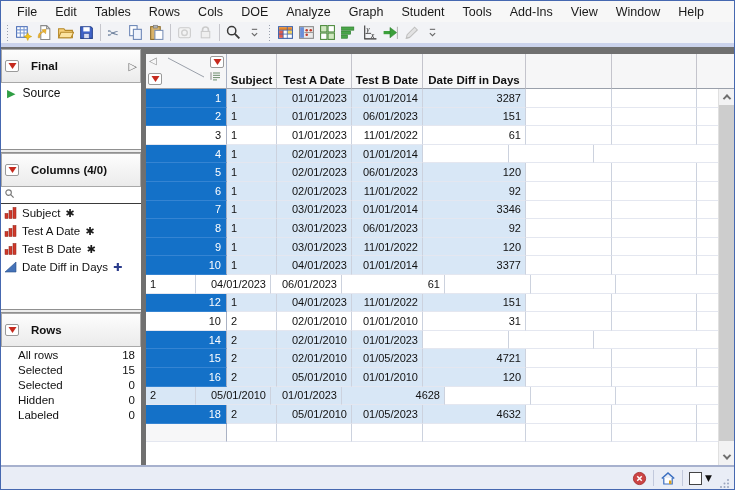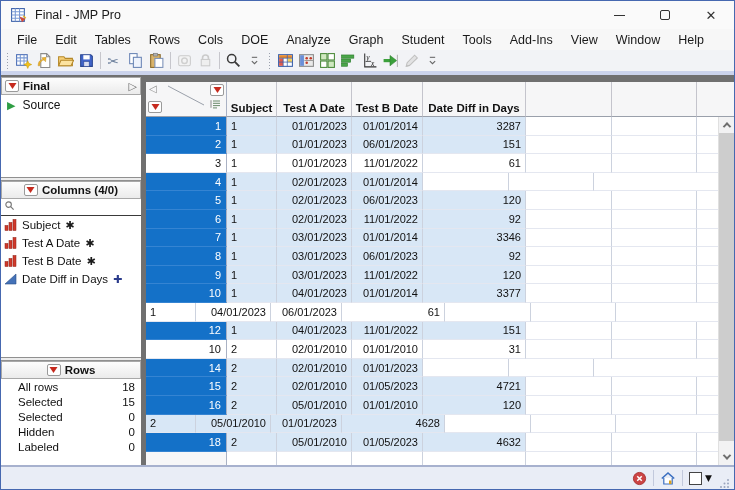--- a/index.html
+++ b/index.html
@@ -27,24 +27,24 @@
   .tb-sep { width:1px; height:17px; background:#c6c6cc; margin:0 3px; }
   .tb-btn.disabled { opacity:.95; }
 
   
   .content { flex:1; display:flex; border-top:2px solid #707070; min-height:0; background:#f0f0f0; }
 
   
   .sidebar { width:140px; background:#fff; display:flex; flex-direction:column; flex:none; }
   .panel { background:#fff; overflow:hidden; }
   .panel.p-table { height:100px; flex:none; }
-  .panel.p-cols  { height:176px; flex:none; }
+  .panel.p-cols  { height:156px; flex:none; }
   .panel.p-rows  { flex:1; }
   .hdivider { height:4px; background:#ececec; border-top:1px solid #909090; border-bottom:1px solid #909090; flex:none; }
-  .phead { height:18px; background:linear-gradient(#fdfdfd,#ebebeb); border:1px solid #a8a8a8; display:flex; align-items:center; padding:8px 3px; gap:4px;justify-content:center; }
+  .phead { height:18px; background:linear-gradient(#fdfdfd,#ebebeb); border:1px solid #a8a8a8; display:flex; align-items:center; padding:16px 3px; gap:12px; }
   .ptitle { font-size:11.5px; font-weight:bold; color:#111; }
   .red-tri-btn { width:14px; height:12px; background:#fff; border:1px solid #9a9a9a; border-radius:2px; display:inline-flex; align-items:center; justify-content:center; flex:none; }
   .expand-glyph { margin-left:auto; color:#666; font-size:11px; font-family:"DejaVu Sans",sans-serif; }
   .src-item { display:flex; align-items:center; gap:7px; padding:3px 0 0 6px; font-size:12px; }
   .play-glyph { color:#2f9e44; font-size:11px; font-family:"DejaVu Sans",sans-serif; }
   .searchrow { height:17px; border-bottom:1px solid #3a3a3a; display:flex; align-items:center; padding-left:3px; gap:3px; }
   .searchrow input { border:none; outline:none; flex:1; font-size:11px; height:14px; font-family:"Liberation Sans",sans-serif; background:transparent; }
   .col-item { display:flex; align-items:center; gap:5px; height:18px; padding-left:3px; font-size:11.5px; white-space:nowrap; }
   .mod-glyph { font-family:"DejaVu Sans",sans-serif; font-size:11px; color:#1a1a1a; }
   .mod-glyph.formula { color:#2b3c8c; font-weight:bold; }
@@ -90,40 +90,20 @@
   .sb-ic { display:inline-flex; align-items:center; justify-content:center; }
   .win-sel-box { width:13px; height:13px; background:#fff; border:1px solid #444; display:inline-block; }
   .dd-glyph { font-size:9px; color:#111; font-family:"DejaVu Sans",sans-serif; margin-left:3px; }
   .grip-dots { width:12px; height:12px; align-self:flex-end; }
 </style>
 </head>
 <body>
 
 <div id="window">
 
-  <div class="titlebar">
-    <span class="app-icon">
-      <svg width="17" height="17" viewBox="0 0 16 16">
-          <rect x="1.5" y="1.5" width="12" height="12" fill="#fff" stroke="#3a5fa8"></rect>
-          <path d="M1.5 4.5h12M1.5 7.5h12M1.5 10.5h12M5 1.5v12M9 1.5v12" stroke="#7a9ad5" fill="none"></path>
-          <path d="M9 9l5.5 2.2-3.2 3.2z" fill="#d04a3a"></path>
-          <path d="M12.5 8.2l2.3 2.3" stroke="#e8b020" stroke-width="1.4"></path>
-        </svg>
-    </span>
-    <span class="title">Final - JMP Pro</span>
-    <div class="win-controls">
-      <span class="wc">
-          <span class="min-glyph"></span>
-        </span>
-      <span class="wc">
-          <span class="max-glyph"></span>
-        </span>
-      <span class="wc">✕</span>
-    </div>
-  </div>
 
   <div class="menubar">
       <span class="menu-item">File</span>
       <span class="menu-item">Edit</span>
       <span class="menu-item">Tables</span>
       <span class="menu-item">Rows</span>
       <span class="menu-item">Cols</span>
       <span class="menu-item">DOE</span>
       <span class="menu-item">Analyze</span>
       <span class="menu-item">Graph</span>

